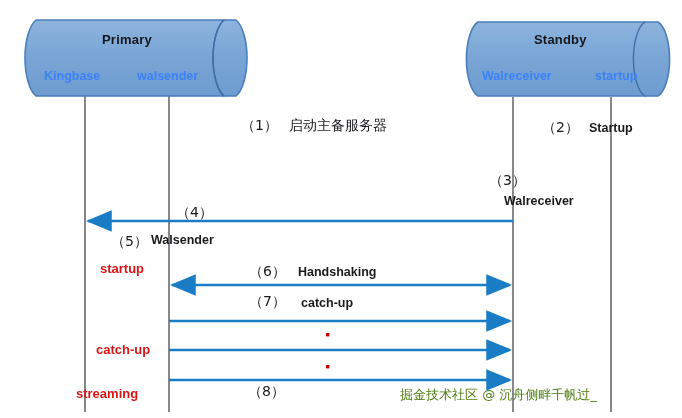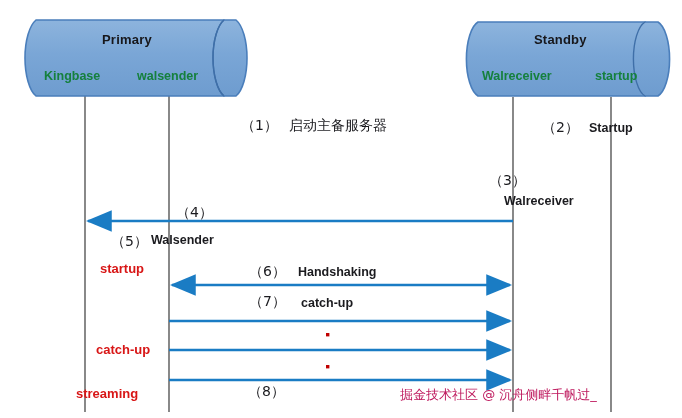--- a/index.html
+++ b/index.html
@@ -27,21 +27,21 @@
   .node-title {
     position: absolute;
     color: #17171b;
     font-weight: bold;
     font-size: 13px;
     letter-spacing: .2px;
     white-space: nowrap;
   }
   .node-proc {
     position: absolute;
-    color: #15803d;
+    color: #3b82f6;
     font-weight: bold;
     font-size: 12.5px;
     white-space: nowrap;
   }
   .step-label {
     position: absolute;
     color: #1b1b1f;
     font-weight: bold;
     font-size: 12.5px;
     white-space: nowrap;
@@ -55,21 +55,21 @@
   }
   .state-label {
     position: absolute;
     color: #d81616;
     font-weight: bold;
     font-size: 13px;
     white-space: nowrap;
   }
   .watermark {
     position: absolute;
-    color: #be185d;
+    color: #4d7c0f;
     font-family: "DejaVu Sans", sans-serif;
     font-size: 13px;
     white-space: nowrap;
   }
 </style>
 </head>
 <body>
 
 <div id="canvas">
 

